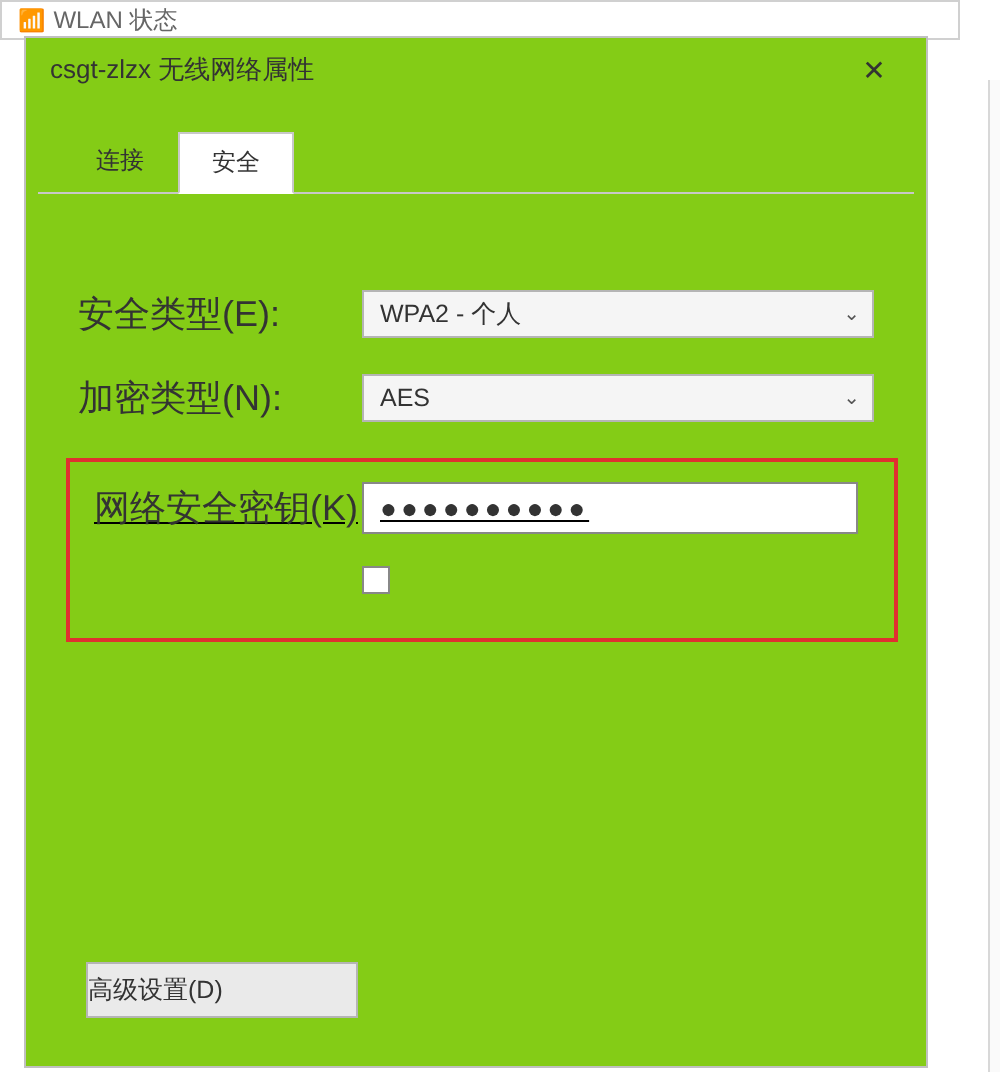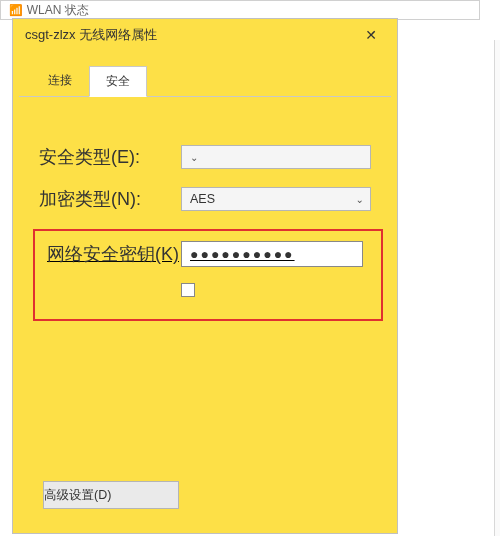--- a/index.html
+++ b/index.html
@@ -7,22 +7,22 @@
   .outer {
     width: 500px; height: 536px; position: relative; background: #fff;
   }
   .bg-window {
     position: absolute; top: 0; left: 0; width: 480px; height: 20px;
     border: 1px solid #d0d0d0; background: #fff; padding-left: 8px;
     font-size: 12px; color: #666; display: flex; align-items: center; gap: 4px;
   }
   .bg-icon { color: #2a8a2a; font-size: 11px; }
   .dialog {
-    position: absolute; top: 18px; left: 12px; width: 386px; height: 516px;
-    background: #fde047; border: 1px solid #c0c0c0;
+    position: absolute; top: 18px; left: 12px; width: 452px; height: 516px;
+    background: #84cc16; border: 1px solid #c0c0c0;
   }
   .titlebar {
     height: 32px; display: flex; align-items: center; justify-content: space-between;
     padding: 0 8px 0 12px; font-size: 13px; color: #333;
   }
   .close-btn {
     width: 36px; height: 28px; display: flex; align-items: center; justify-content: center;
     font-size: 14px; color: #333; cursor: pointer;
   }
   .tab-strip {
@@ -96,20 +96,21 @@
       <div class="tab active">
         <span>安全</span>
       </div>
     </div>
 
     <div class="content">
 
       <div class="row">
         <div class="label">安全类型(E):</div>
         <div class="dropdown">
+          <span>WPA2 - 个人</span>
           <span class="chevron">⌄</span>
         </div>
       </div>
 
       <div class="row">
         <div class="label">加密类型(N):</div>
         <div class="dropdown">
           <span>AES</span>
           <span class="chevron">⌄</span>
         </div>

